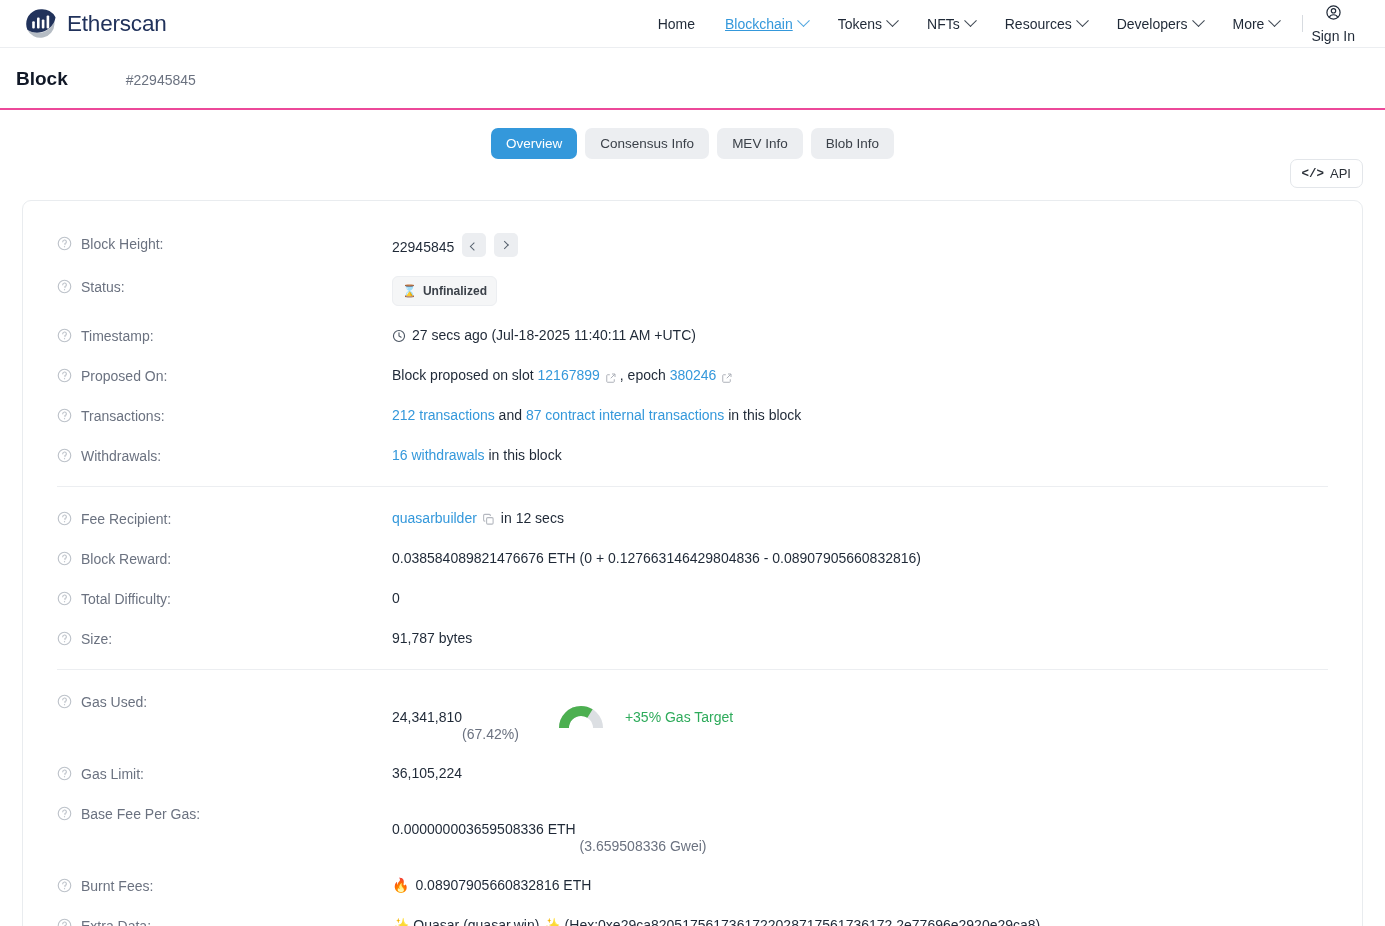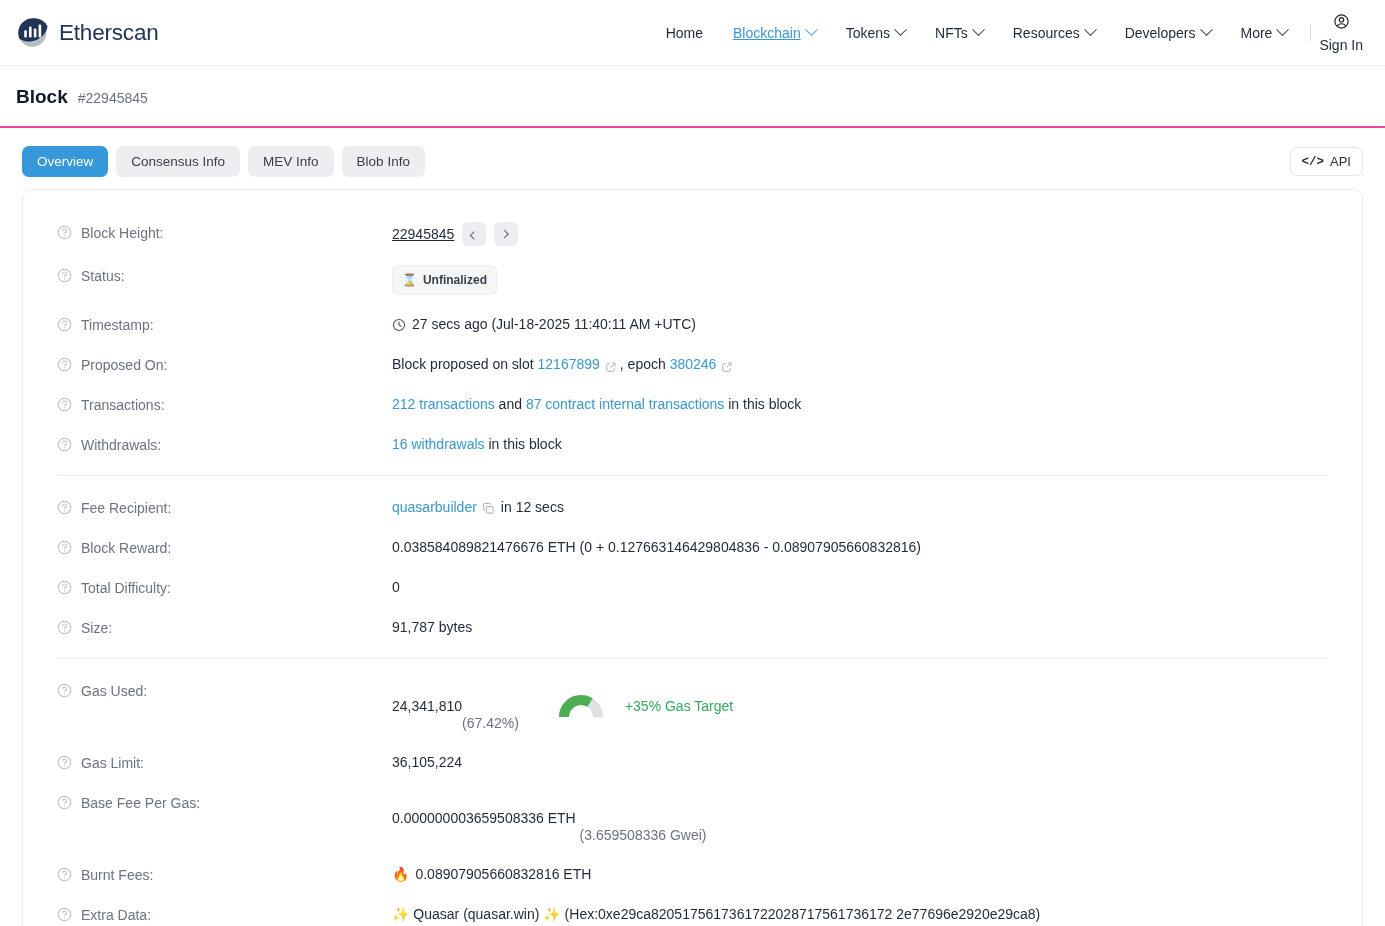--- a/index.html
+++ b/index.html
@@ -7,25 +7,25 @@
     width: 1385px;
     height: 926px;
     background: #ffffff;
     font-family: "Liberation Sans", sans-serif;
     color: #1f2937;
     -webkit-font-smoothing: antialiased;
   }
 
   
   .topnav {
-    height: 66px;
+    height: 48px;
     background: #ffffff;
     display: flex;
     align-items: center;
-    padding: 0 16px;
+    padding: 0 24px;
     border-bottom: 1px solid #eceef1;
     position: relative;
   }
   .brand { display: flex; align-items: center; gap: 9px; }
   .brand-logo { width: 34px; height: 34px; position: relative; }
   .brand-name {
     font-size: 22.5px;
     font-weight: 400;
     letter-spacing: -0.2px;
     color: #21325b;
@@ -63,27 +63,28 @@
   
   .page-header {
     padding: 20px 16px 18px;
     display: flex;
     align-items: baseline;
     gap: 10px;
     border-bottom: 2px solid #ec4899;
     background: #fff;
   }
   .page-title { font-size: 19px; font-weight: 700; color: #111827; }
-  .page-sub { font-size: 14px; color: #6b7280; }
+  .page-sub { font-size: 14px; color: #6b7280; margin-left: 48px; }
 
   
   .tabs-row {
     display: flex;
     align-items: center;
     padding: 18px 22px 12px;
+    flex-direction: column;
   }
   .tabs { display: flex; gap: 8px; }
   .tab {
     font-size: 13.5px;
     padding: 8px 15px;
     border-radius: 7px;
     background: #eceef1;
     color: #3b4149;
     cursor: pointer;
     font-weight: 400;
@@ -132,21 +133,21 @@
     padding-top: 1px;
   }
   .q-icon { width: 15px; height: 15px; flex: 0 0 15px; opacity: .65; }
   .row-value { flex: 1; color: #1f2937; display: flex; align-items: center; flex-wrap: wrap; gap: 0; }
   .divider { height: 1px; background: #eceef1; margin: 11px 24px; }
 
   a.link, .link { color: #3498db; text-decoration: none; cursor: pointer; }
   .muted { color: #6b7280; margin-top: 33px; }
 
   
-  .bh-wrap { display: flex; align-items: center; gap: 8px; text-decoration: underline; }
+  .bh-wrap { display: flex; align-items: flex-end; gap: 8px; }
   .bh-btn {
     width: 24px; height: 24px;
     background: #eceef1;
     border-radius: 5px;
     display: flex; align-items: center; justify-content: center;
     cursor: pointer;
     color: #55606d;
   }
   .chev { width: 6px; height: 6px; border-top: 1.6px solid currentColor; border-right: 1.6px solid currentColor; }
   .chev.left { transform: rotate(-135deg) translate(-1px,-1px); }

